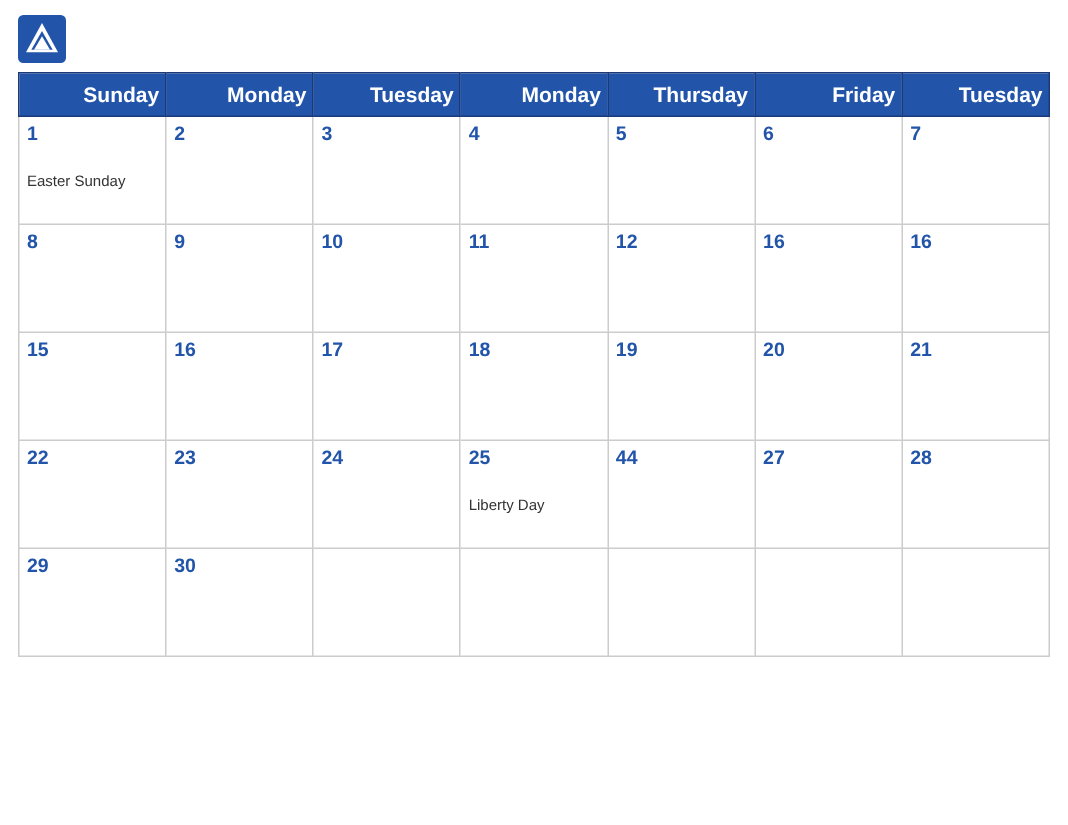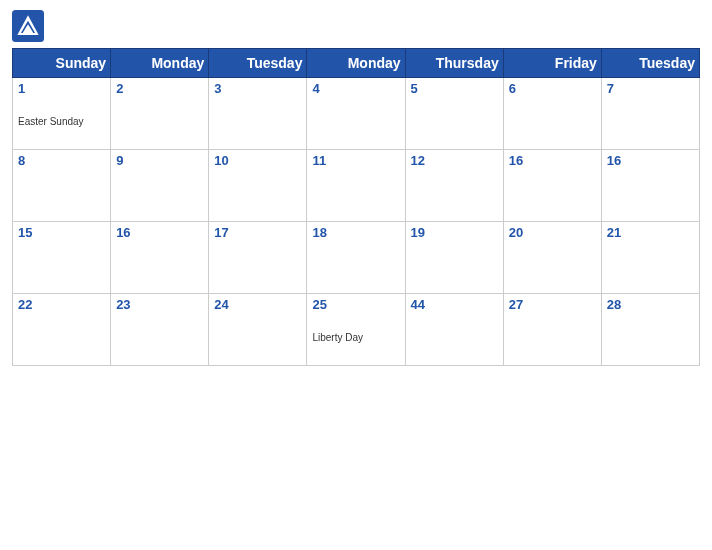--- a/index.html
+++ b/index.html
@@ -209,15 +209,28 @@
           <td>
             <span class="day-number">44</span>
           </td>
           <td>
             <span class="day-number">27</span>
           </td>
           <td>
             <span class="day-number">28</span>
           </td>
         </tr>
+        <tr>
+          <td>
+            <span class="day-number">29</span>
+          </td>
+          <td>
+            <span class="day-number">30</span>
+          </td>
+          <td class="empty-cell"></td>
+          <td class="empty-cell"></td>
+          <td class="empty-cell"></td>
+          <td class="empty-cell"></td>
+          <td class="empty-cell"></td>
+        </tr>
       </tbody>
   </table>
 </div>
 
 </body></html>

